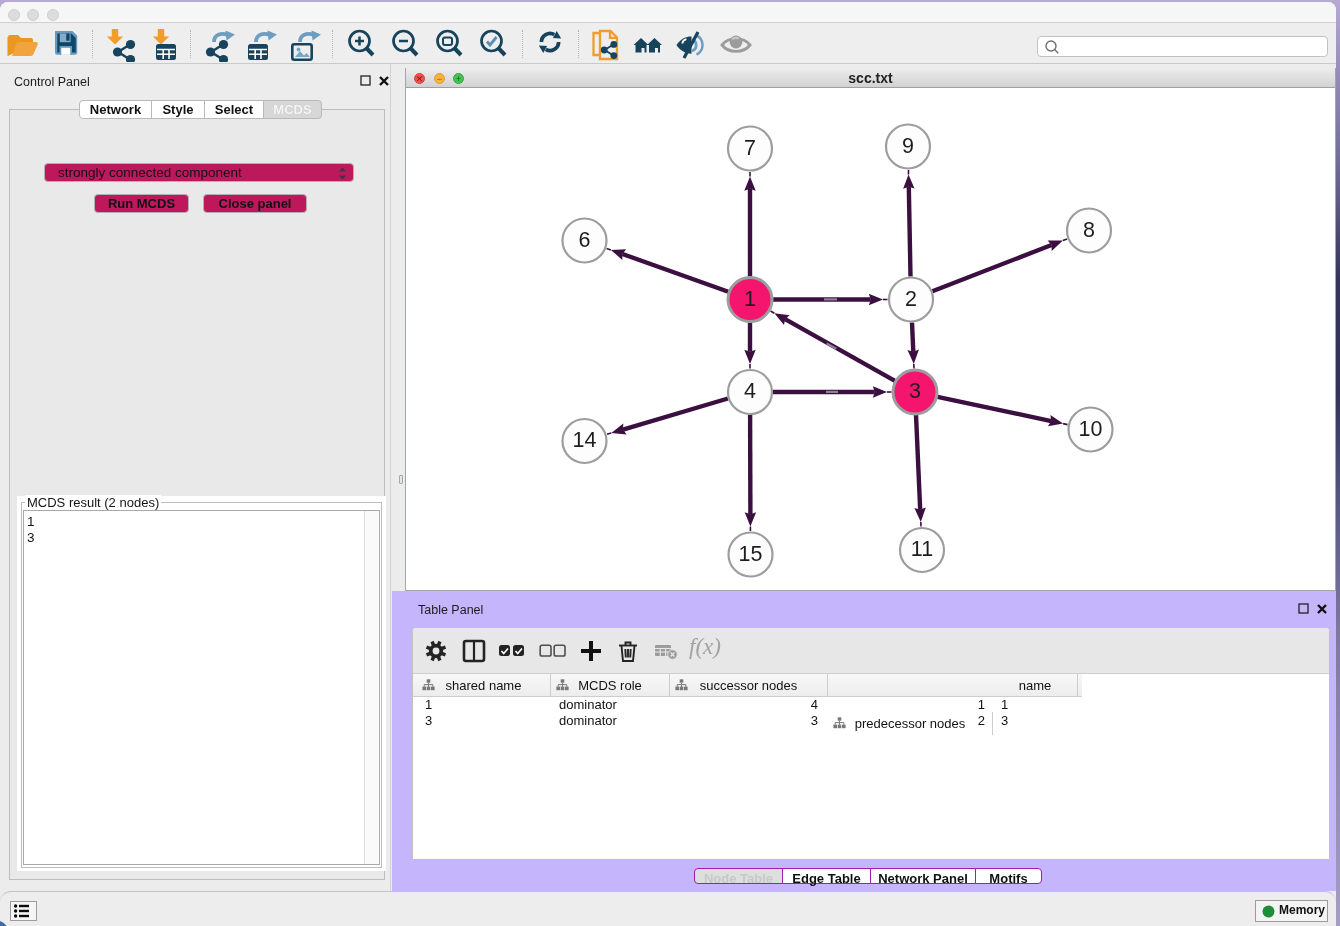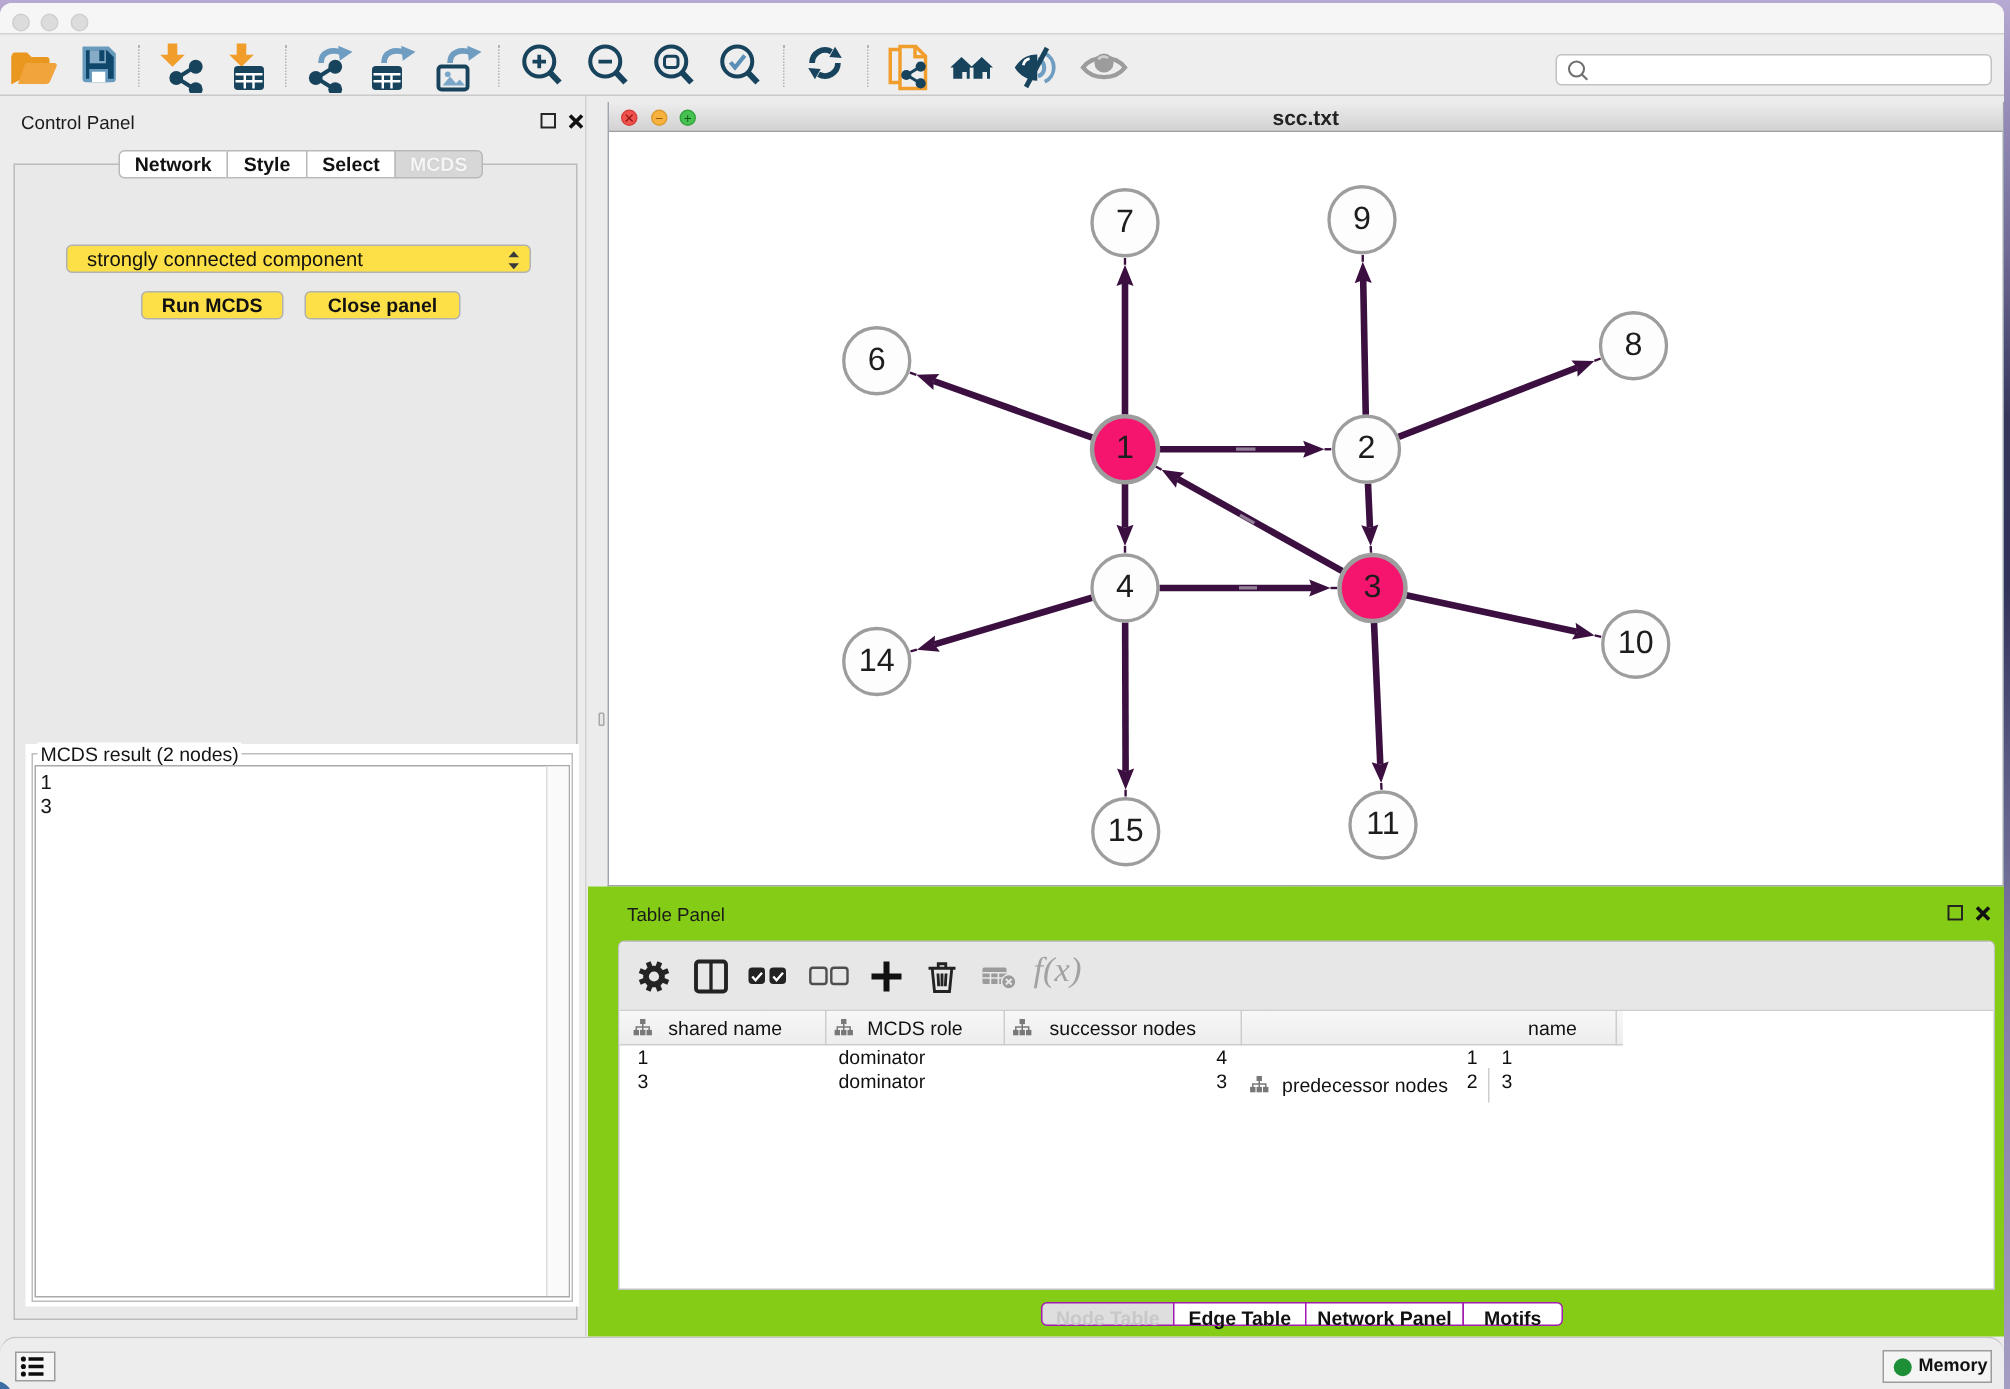--- a/index.html
+++ b/index.html
@@ -15,28 +15,28 @@
 
 .toolbar { position:absolute; left:0; top:22px; width:1336px; height:40px; background:#eeeeee; border-bottom:1px solid #c9c9c9; }
 .sep { position:absolute; top:6px; height:28px; width:0; border-left:1px dotted #b4b4b4; }
 .ticon { position:absolute; top:4px; }
 .searchbox { position:absolute; left:1037px; top:12px; width:291px; height:21px; background:#fff; border:1px solid #c2c2c2; border-radius:4px; }
 
 .cpanel { position:absolute; left:0; top:62px; width:391px; height:827px; background:#ececec; border-right:1px solid #d2d2d2; }
 .phead { font-size:12.5px; color:#1b1b1b; }
 .tabpanel { position:absolute; left:9px; top:107px; width:376px; height:771px; border:1px solid #bcbcbc; background:#e9e9e9; }
 .tabseg { position:absolute; top:0; height:19px; background:#fff; border:1px solid #b9b9b9; font-size:13px; font-weight:bold; color:#111; text-align:center; line-height:18px; }
-.btn { position:absolute; background:#fde047; border:1px solid #b1b1b1; border-radius:4px; font-size:13px; font-weight:bold; color:#111; text-align:center; }
+.btn { position:absolute; background:#be185d; border:1px solid #b1b1b1; border-radius:4px; font-size:13px; font-weight:bold; color:#111; text-align:center; }
 
 .netwin { position:absolute; left:405px; top:66px; width:931px; height:523px; border:1px solid #a0a6ad; border-top:none; background:#fff; }
 .netbar { position:absolute; left:0; top:0; width:100%; height:20px; background:linear-gradient(#ededed,#d2d2d2); border-bottom:1px solid #9f9f9f; }
 .nettitle { position:absolute; width:100%; top:1.5px; text-align:center; font-size:14px; font-weight:bold; color:#222; }
 .mac { position:absolute; top:5px; width:11px; height:11px; border-radius:50%; font-size:9px; line-height:11px; text-align:center; }
 
-.tpanel { position:absolute; left:392px; top:589px; width:944px; height:300px; background:#84cc16; }
+.tpanel { position:absolute; left:392px; top:589px; width:944px; height:300px; background:#c4b5fd; }
 .tbox { position:absolute; left:20px; top:36px; width:918px; height:233px; background:#fff; border:1px solid #c2c2c2; border-radius:4px 4px 0 0; }
 .ttool { position:absolute; left:0; top:0; width:100%; height:46px; background:#e7e7e7; border-bottom:1px solid #cdcdcd; border-radius:4px 4px 0 0; }
 .thead { position:absolute; left:0; top:46px; width:669px; height:23px; background:linear-gradient(#f7f7f7,#ededed); border-bottom:1px solid #cdcdcd; }
 .hcell { position:absolute; top:0; height:23px; border-right:1px solid #cdcdcd; font-size:13px; color:#111; }
 .hlabel { position:absolute; width:100%; text-align:center; top:3.5px; }
 .trow { position:absolute; font-size:13px; color:#111; }
 .btab { position:absolute; top:0; height:16px; background:#fff; border:1px solid #a21caf; font-size:13px; font-weight:bold; color:#111; text-align:center; line-height:19px; }
 
 .statusbar { position:absolute; left:0; top:889px; width:1336px; height:35px; border-top:1px solid #c3c3c3; background:#ededed;border-radius:11px; }
 </style>

